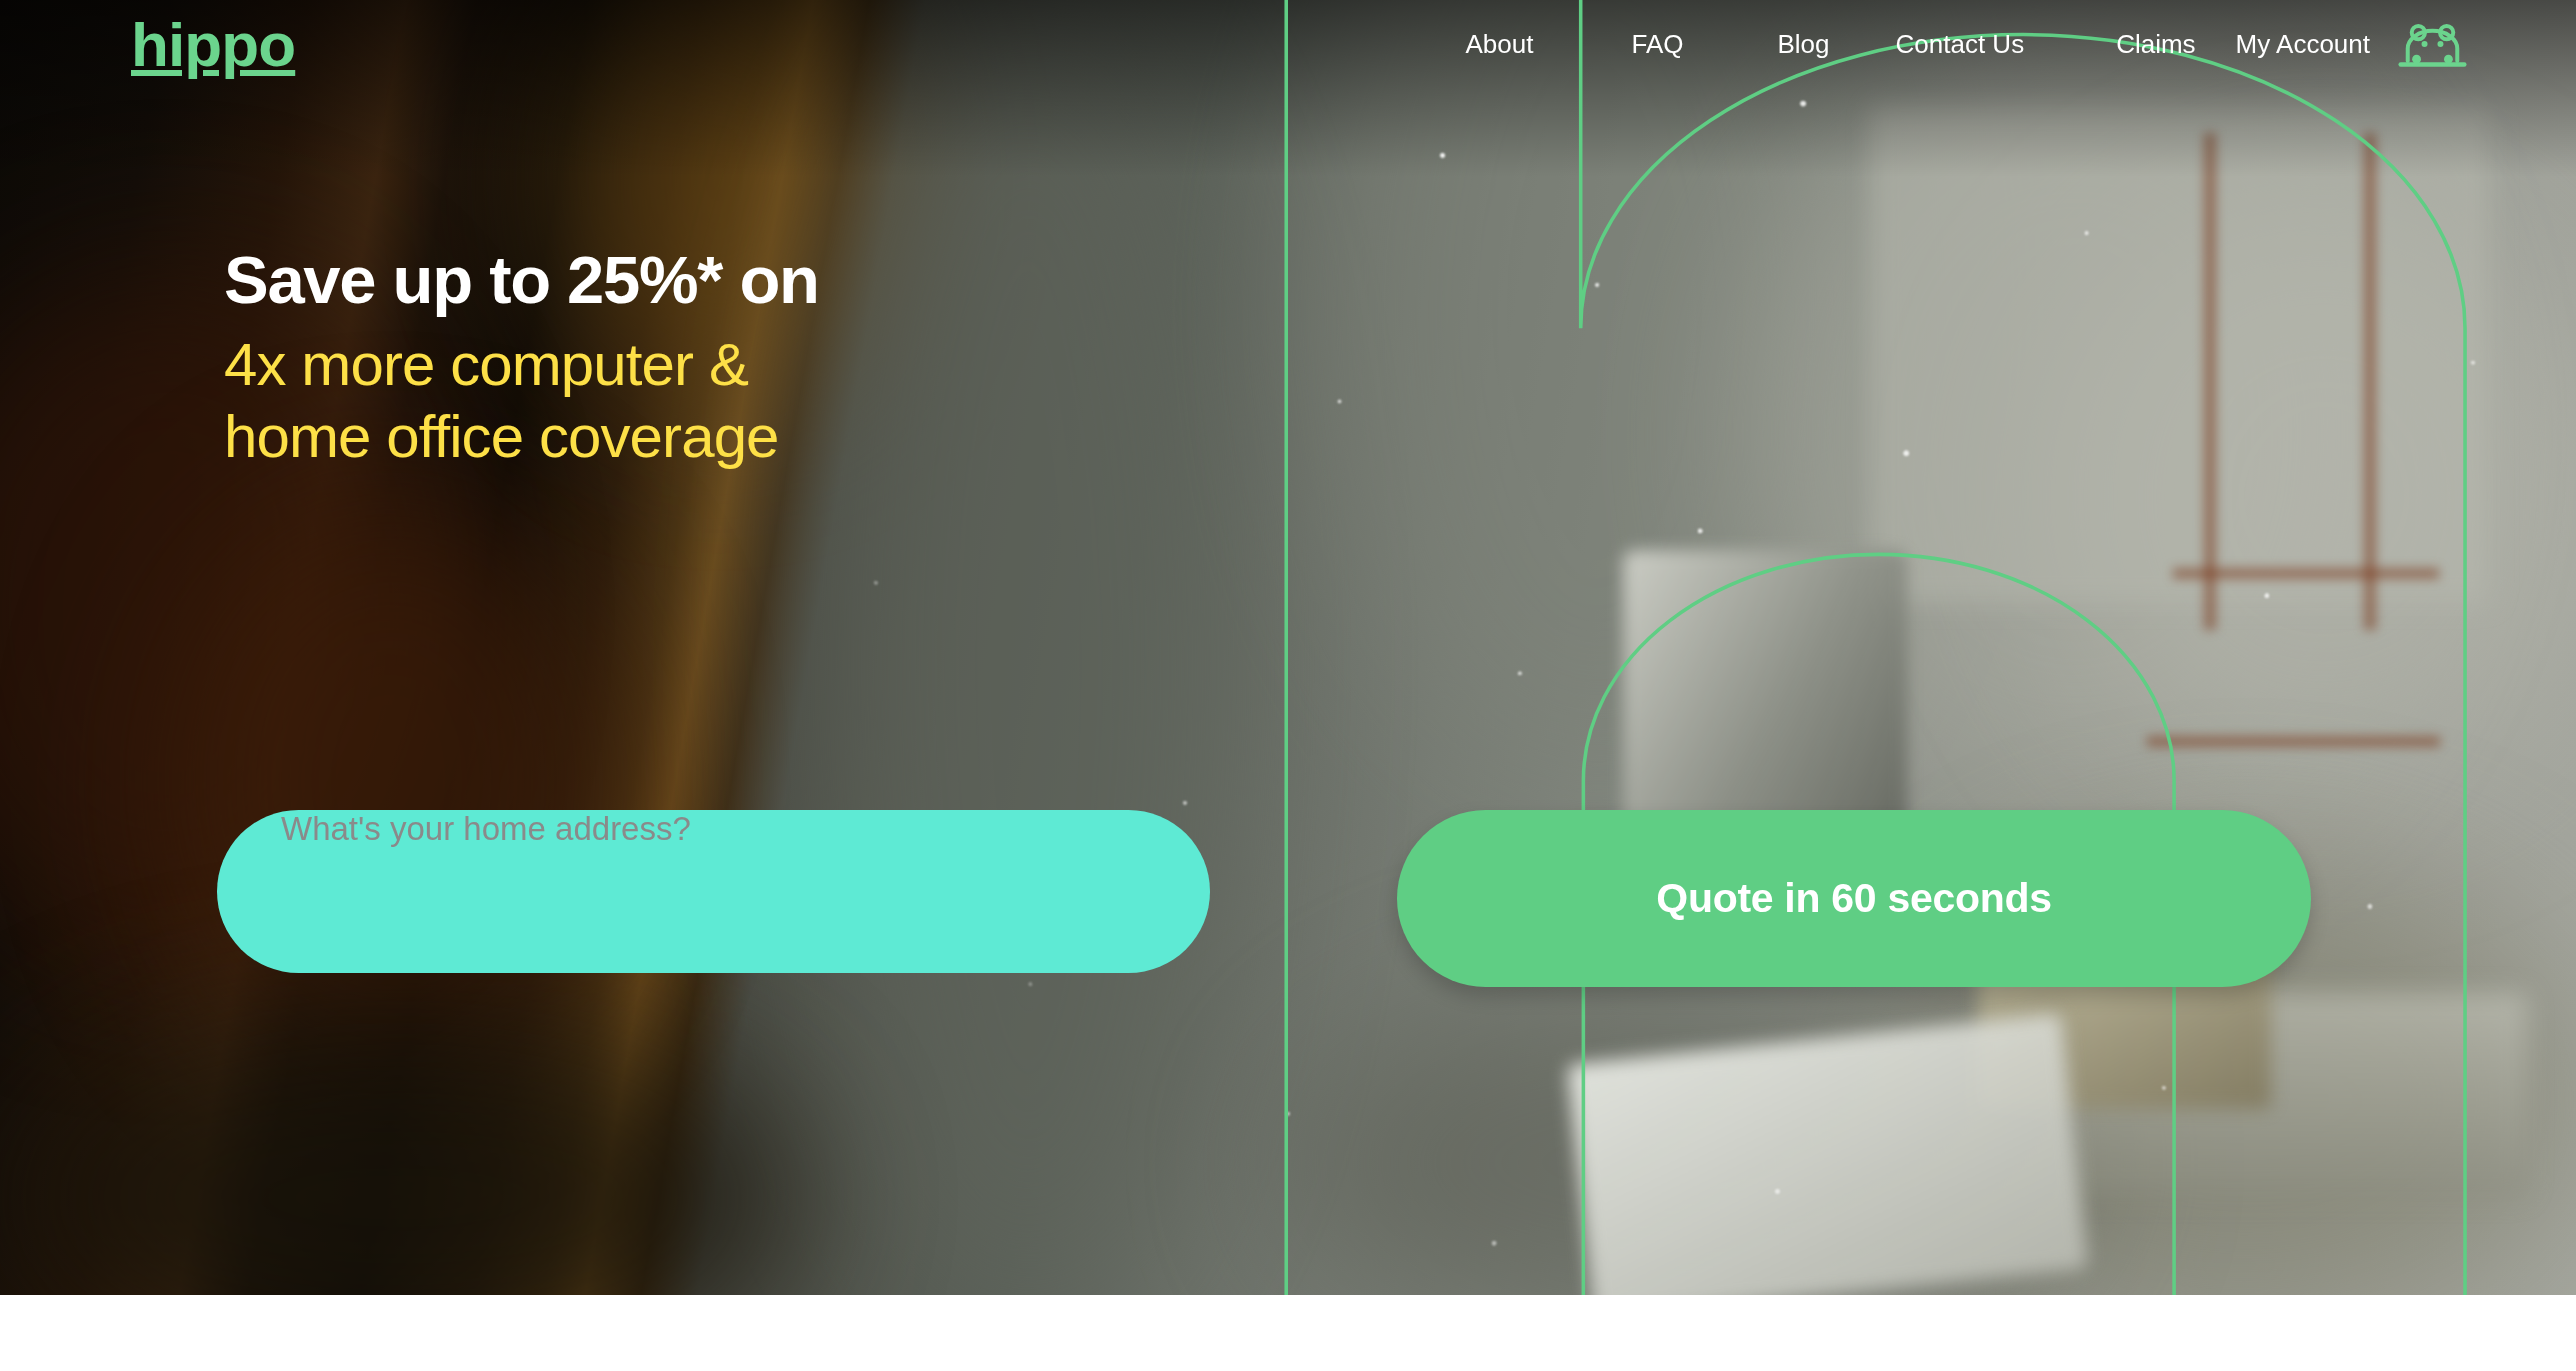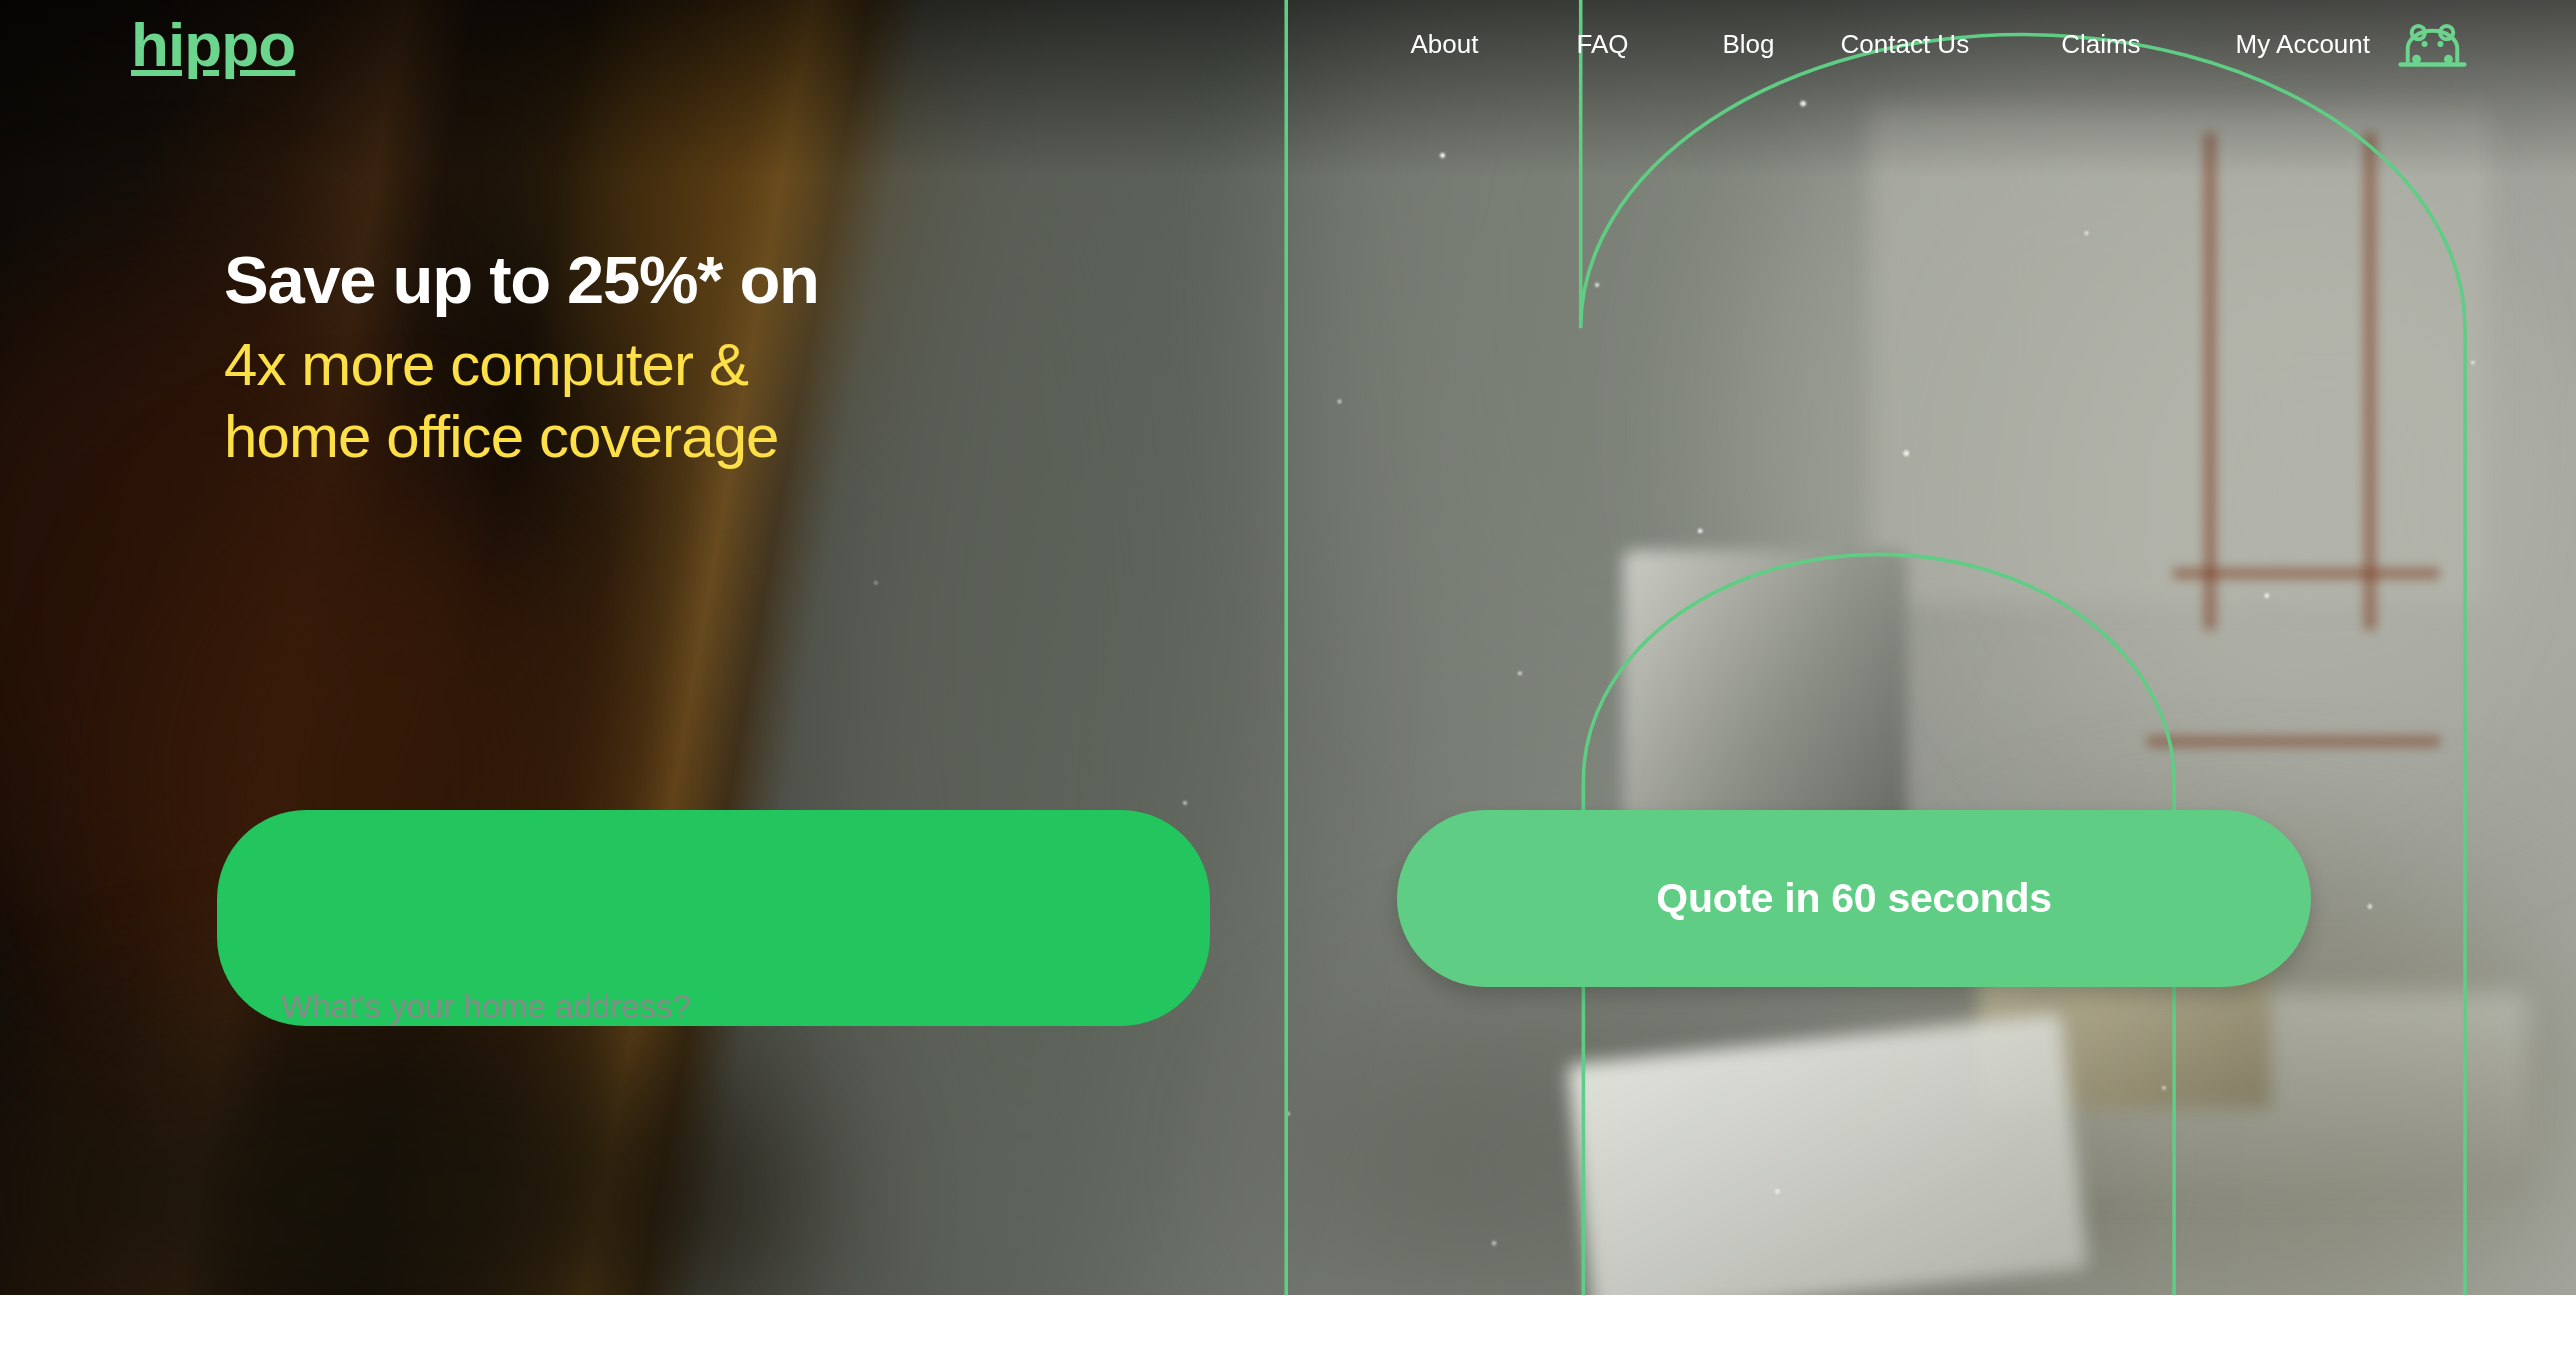--- a/index.html
+++ b/index.html
@@ -97,36 +97,36 @@
     display:flex; align-items:center; z-index:8; }
   .logo { margin-left:131px; font-size:62px; font-weight:bold; letter-spacing:-0.9px;
     line-height:1; color:#6BD48D; }
   .nav-links { margin-left:auto; margin-right:108px; display:flex; align-items:center; gap:0; }
   .nav-link { color:#ffffff; font-size:26px; font-weight:400; text-decoration:none;
     white-space:nowrap; }
   .nl-about   { margin-right:98px; }
   .nl-faq     { margin-right:94px; }
   .nl-blog    { margin-right:66px; }
   .nl-contact { margin-right:92px; }
-  .nl-claims  { margin-right:95px; }
+  .nl-claims  { margin-right:40px; }
   .nl-account { margin-right:27px; }
   .hippo-icon { width:71px; height:46px; display:block; }
 
   
   .copy { position:absolute; left:224px; top:241px; z-index:7; }
   .headline { color:#ffffff; font-size:67px; font-weight:bold; line-height:1.16;
     letter-spacing:-1.3px; }
   .subhead { color:#fde047; font-size:60px; font-weight:300; line-height:1.2;
     letter-spacing:-0.9px; margin-top:10.6px; }
 
   
   .searchbar { position:absolute; left:217px; top:810px; z-index:9;
     display:flex; align-items:center; }
-  .search-input-wrap { position:relative; width:993px; height:216px;
-    background:#22c55e; border-radius:89px; display:flex; align-items:flex-end; }
+  .search-input-wrap { position:relative; width:993px; height:163px;
+    background:#5eead4; border-radius:89px; display:flex; align-items:flex-start; }
   .search-input { border:none; outline:none; background:transparent;
     margin-left:64px; width:852px; font-size:33px; color:#555555;
     font-family:"Liberation Sans", sans-serif; }
   .search-input::placeholder { color:#8a8a8a; }
   .cta { position:absolute; left:1180px; top:0; width:914px; height:177px;
     background:#5FCE84; border:none; border-radius:89px; color:#ffffff;
     font-size:41px; font-weight:bold; font-family:"Liberation Sans", sans-serif;
     cursor:pointer; letter-spacing:-0.3px;
     box-shadow:0 9px 19.5px rgba(0,0,0,.18); }
 

